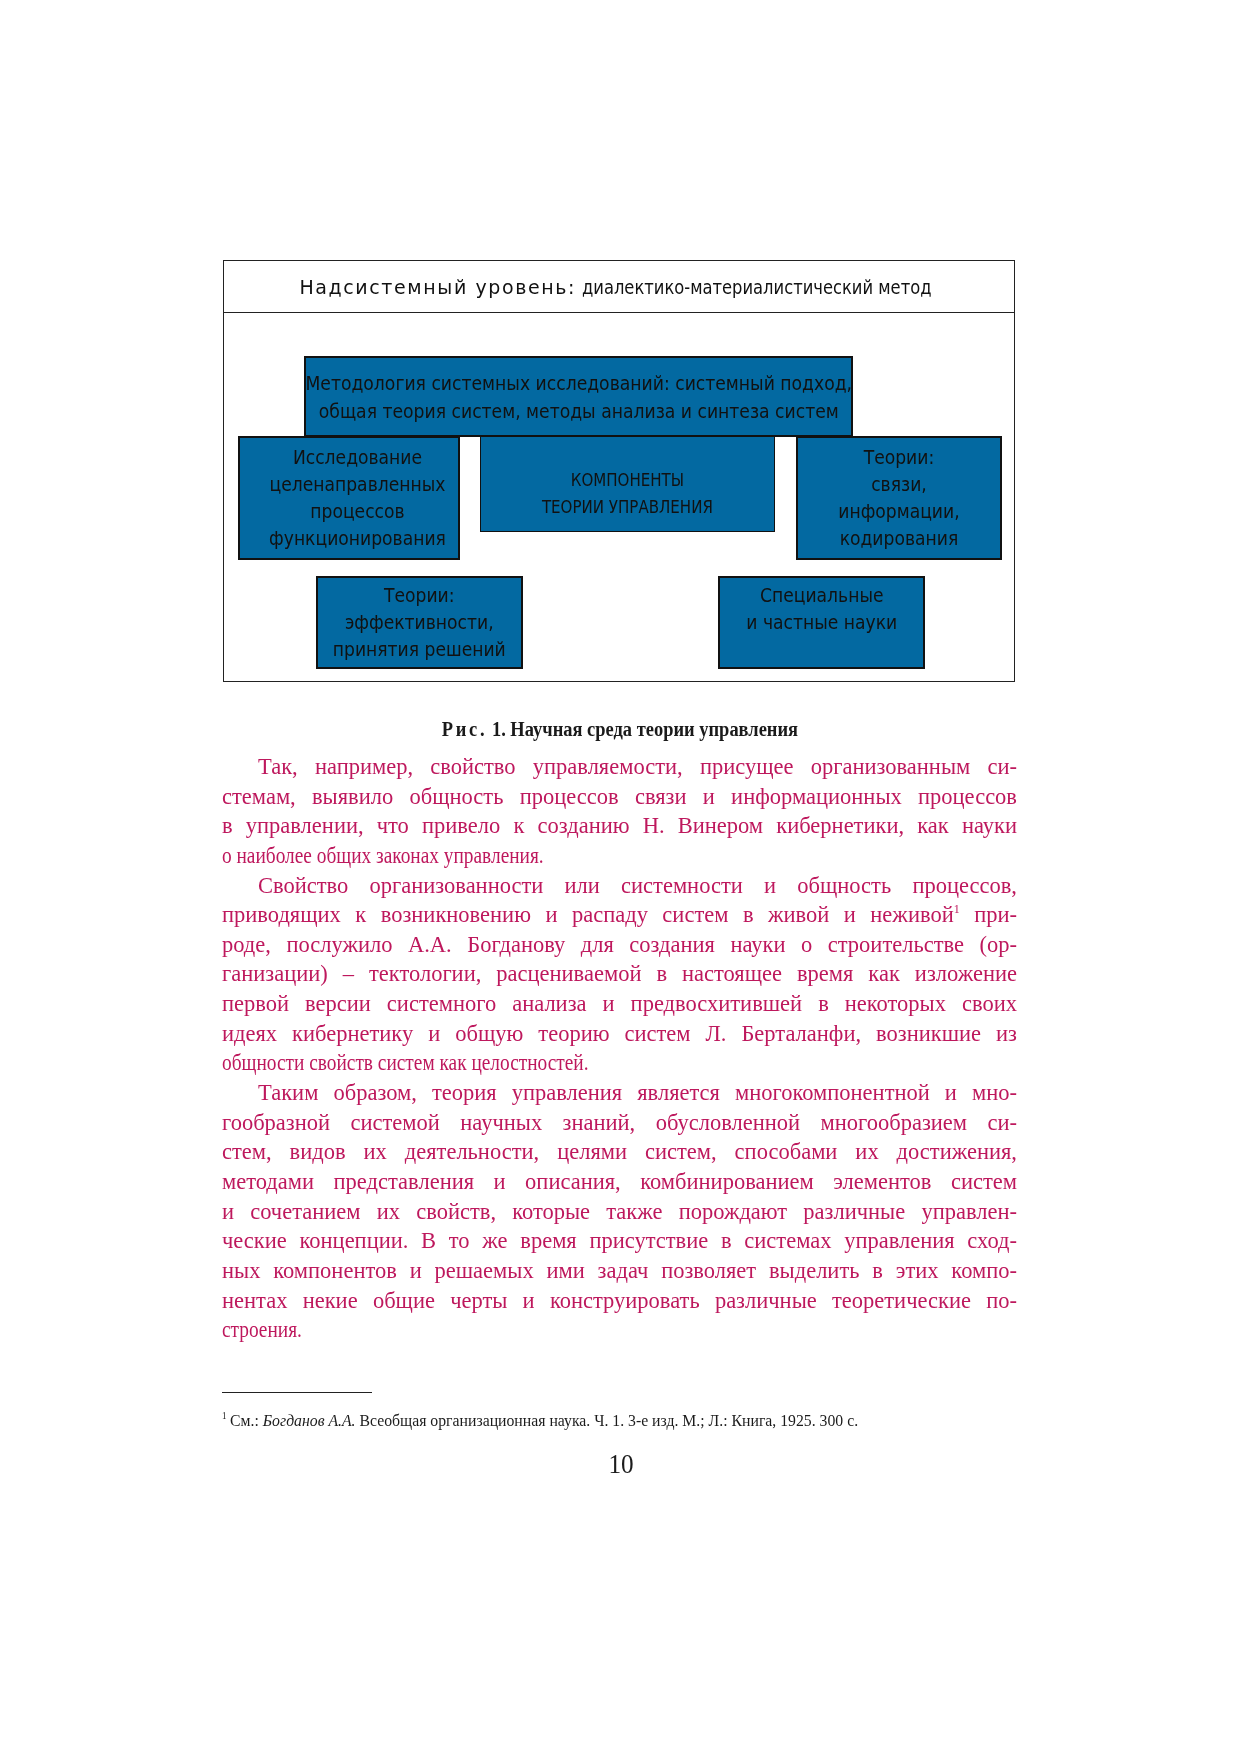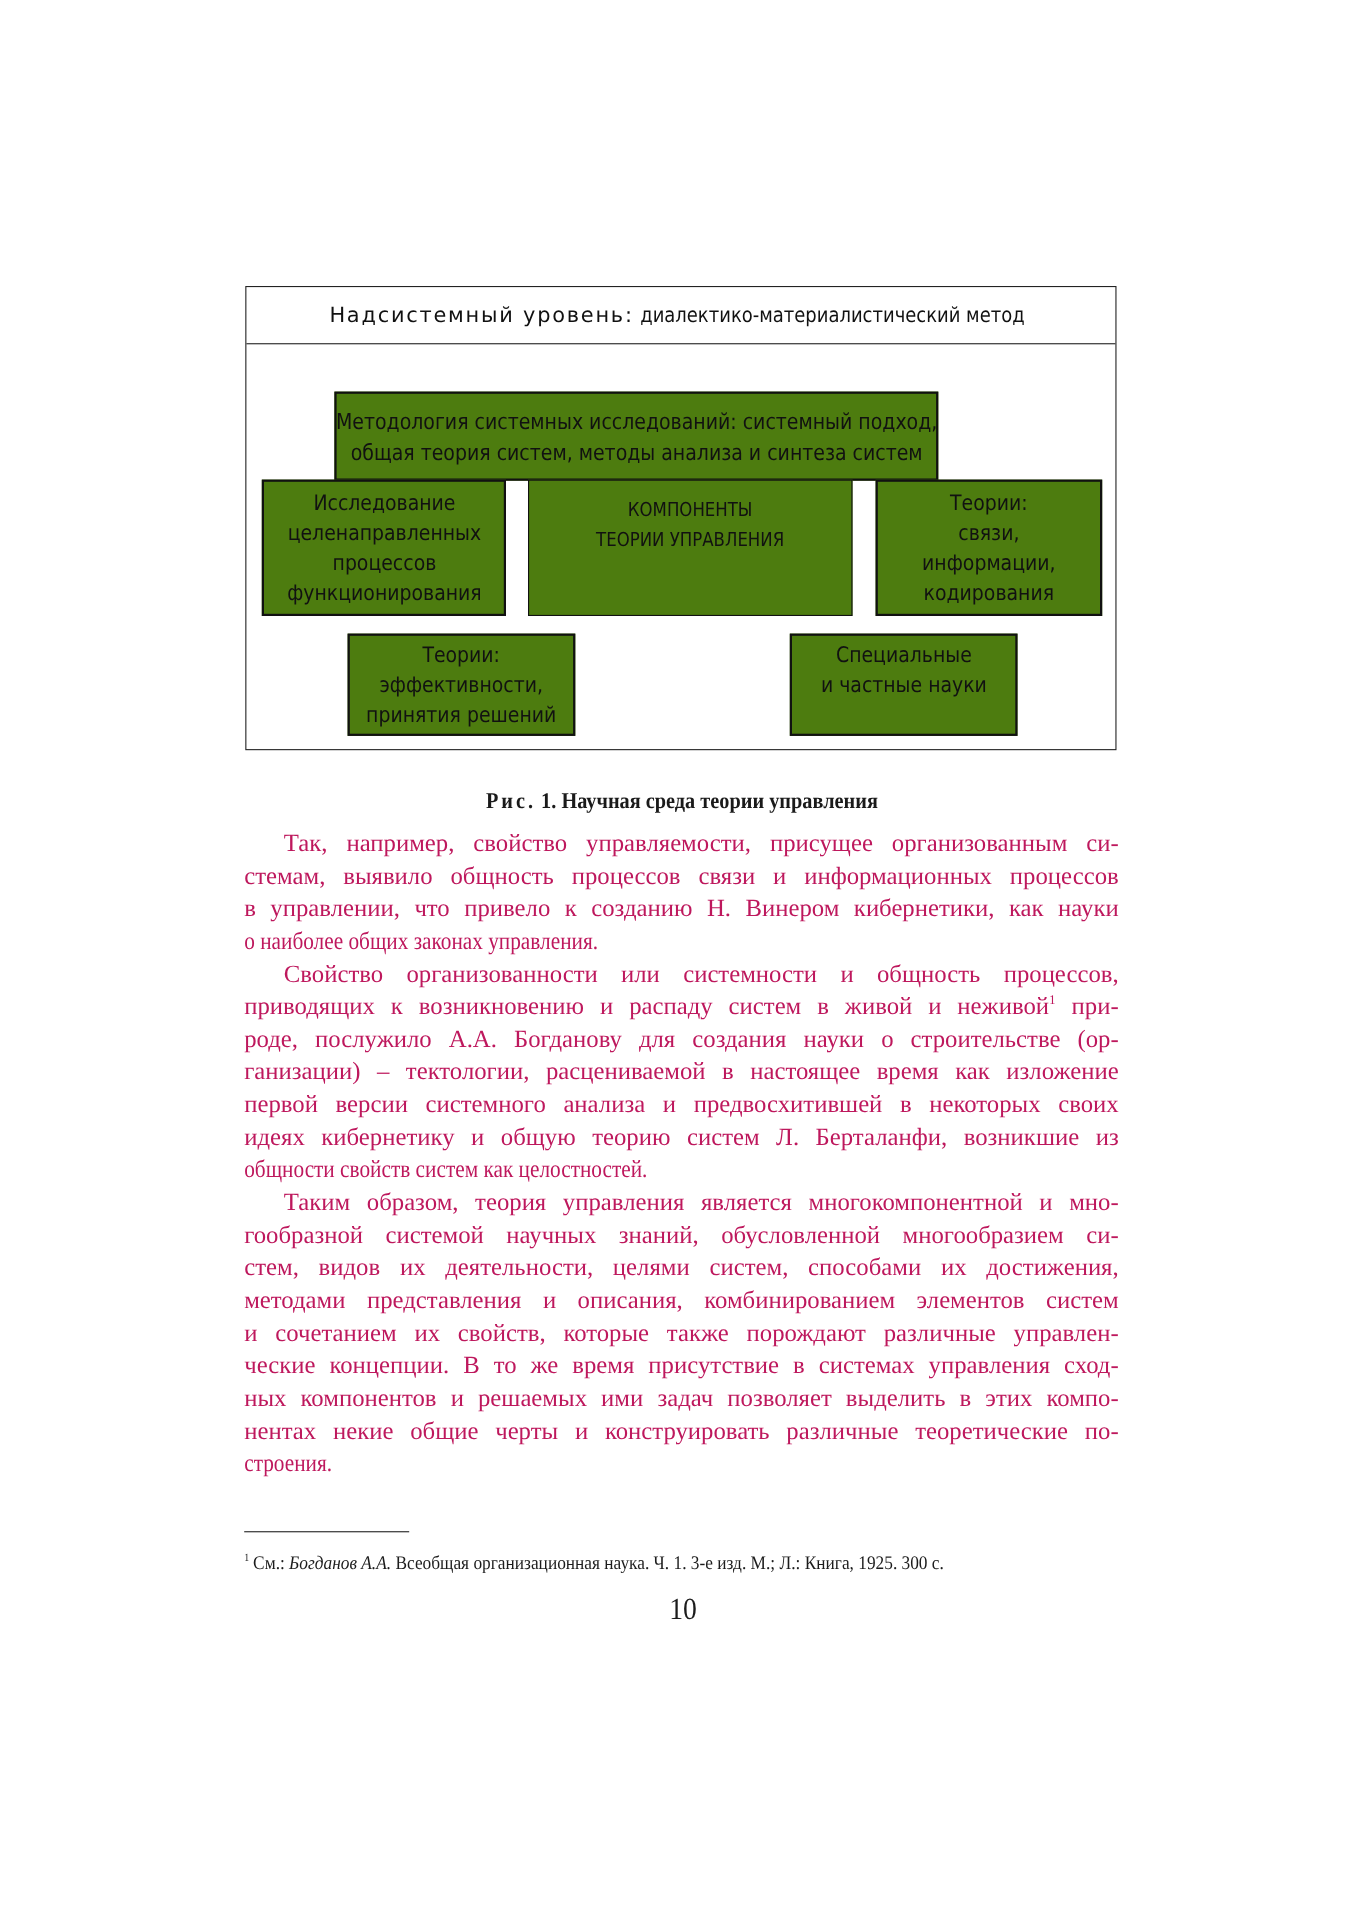--- a/index.html
+++ b/index.html
@@ -11,29 +11,29 @@
     border: 1.5px solid #222; box-sizing: border-box;
     font-family: "DejaVu Sans", sans-serif; color: #111; }
   .supra { position: absolute; left: 0; top: 0; width: 100%; height: 52px;
     border-bottom: 1.5px solid #222; box-sizing: border-box;
     display: flex; align-items: center; justify-content: center; }
   .supra-text { font-size: 19px; }
   .supra-text .spaced { letter-spacing: 1.6px; }
   .supra-text .cond { display: inline-block; transform: scaleX(0.86); transform-origin: left center; margin-right: -50px; }
   .sys-label { position: absolute; left: 0; top: 62px; width: 100%; text-align: center;
     font-size: 19px; letter-spacing: 1.7px; }
-  .box { position: absolute; box-sizing: border-box; border: 2px solid #111; background: #4d7c0f;
+  .box { position: absolute; box-sizing: border-box; border: 2px solid #111; background: #0369a1;
     display: flex; align-items: center; justify-content: center; text-align: center; }
   .box .t { font-size: 19.5px; line-height: 27px; display: inline-block; transform: scaleX(0.88); white-space: nowrap; }
   .box.thin { border-width: 1.2px; }
   .box.top-aligned { align-items: flex-start; }
   .b-method { left: 80px; top: 95px; width: 549px; height: 81px; border-width: 2.5px; }
   .b-method .t { font-size: 20px; line-height: 28px; transform: scaleX(0.86); }
-  .b-left { left: 14px; top: 175px; width: 222px; height: 124px; }
-  .b-center { left: 256px; top: 175px; width: 295px; height: 124px; padding-top: 14px; }
+  .b-left { left: 14px; top: 175px; width: 222px; height: 124px; justify-content: flex-end; }
+  .b-center { left: 256px; top: 175px; width: 295px; height: 96px; padding-top: 30px; }
   .b-center .t { font-size: 17.5px; line-height: 27px; transform: scaleX(0.86); }
   .b-right { left: 572px; top: 175px; width: 206px; height: 124px; }
   .b-bl { left: 92px; top: 315px; width: 207px; height: 93px; padding-top: 4px; }
   .b-br { left: 494px; top: 315px; width: 207px; height: 93px; padding-top: 4px; }
   .caption { position: absolute; left: 222px; top: 718px; width: 795px; text-align: center;
     font-family: "Liberation Serif", serif; font-weight: bold; font-size: 20.5px; }
   .caption .inner { display: inline-block; transform: scaleX(0.9); }
   .caption .spaced { letter-spacing: 3px; }
   .body-text { position: absolute; left: 222px; top: 752px; width: 795px;
     font-family: "Liberation Serif", serif; font-size: 22.5px; line-height: 29.65px; color: #be185d; }

